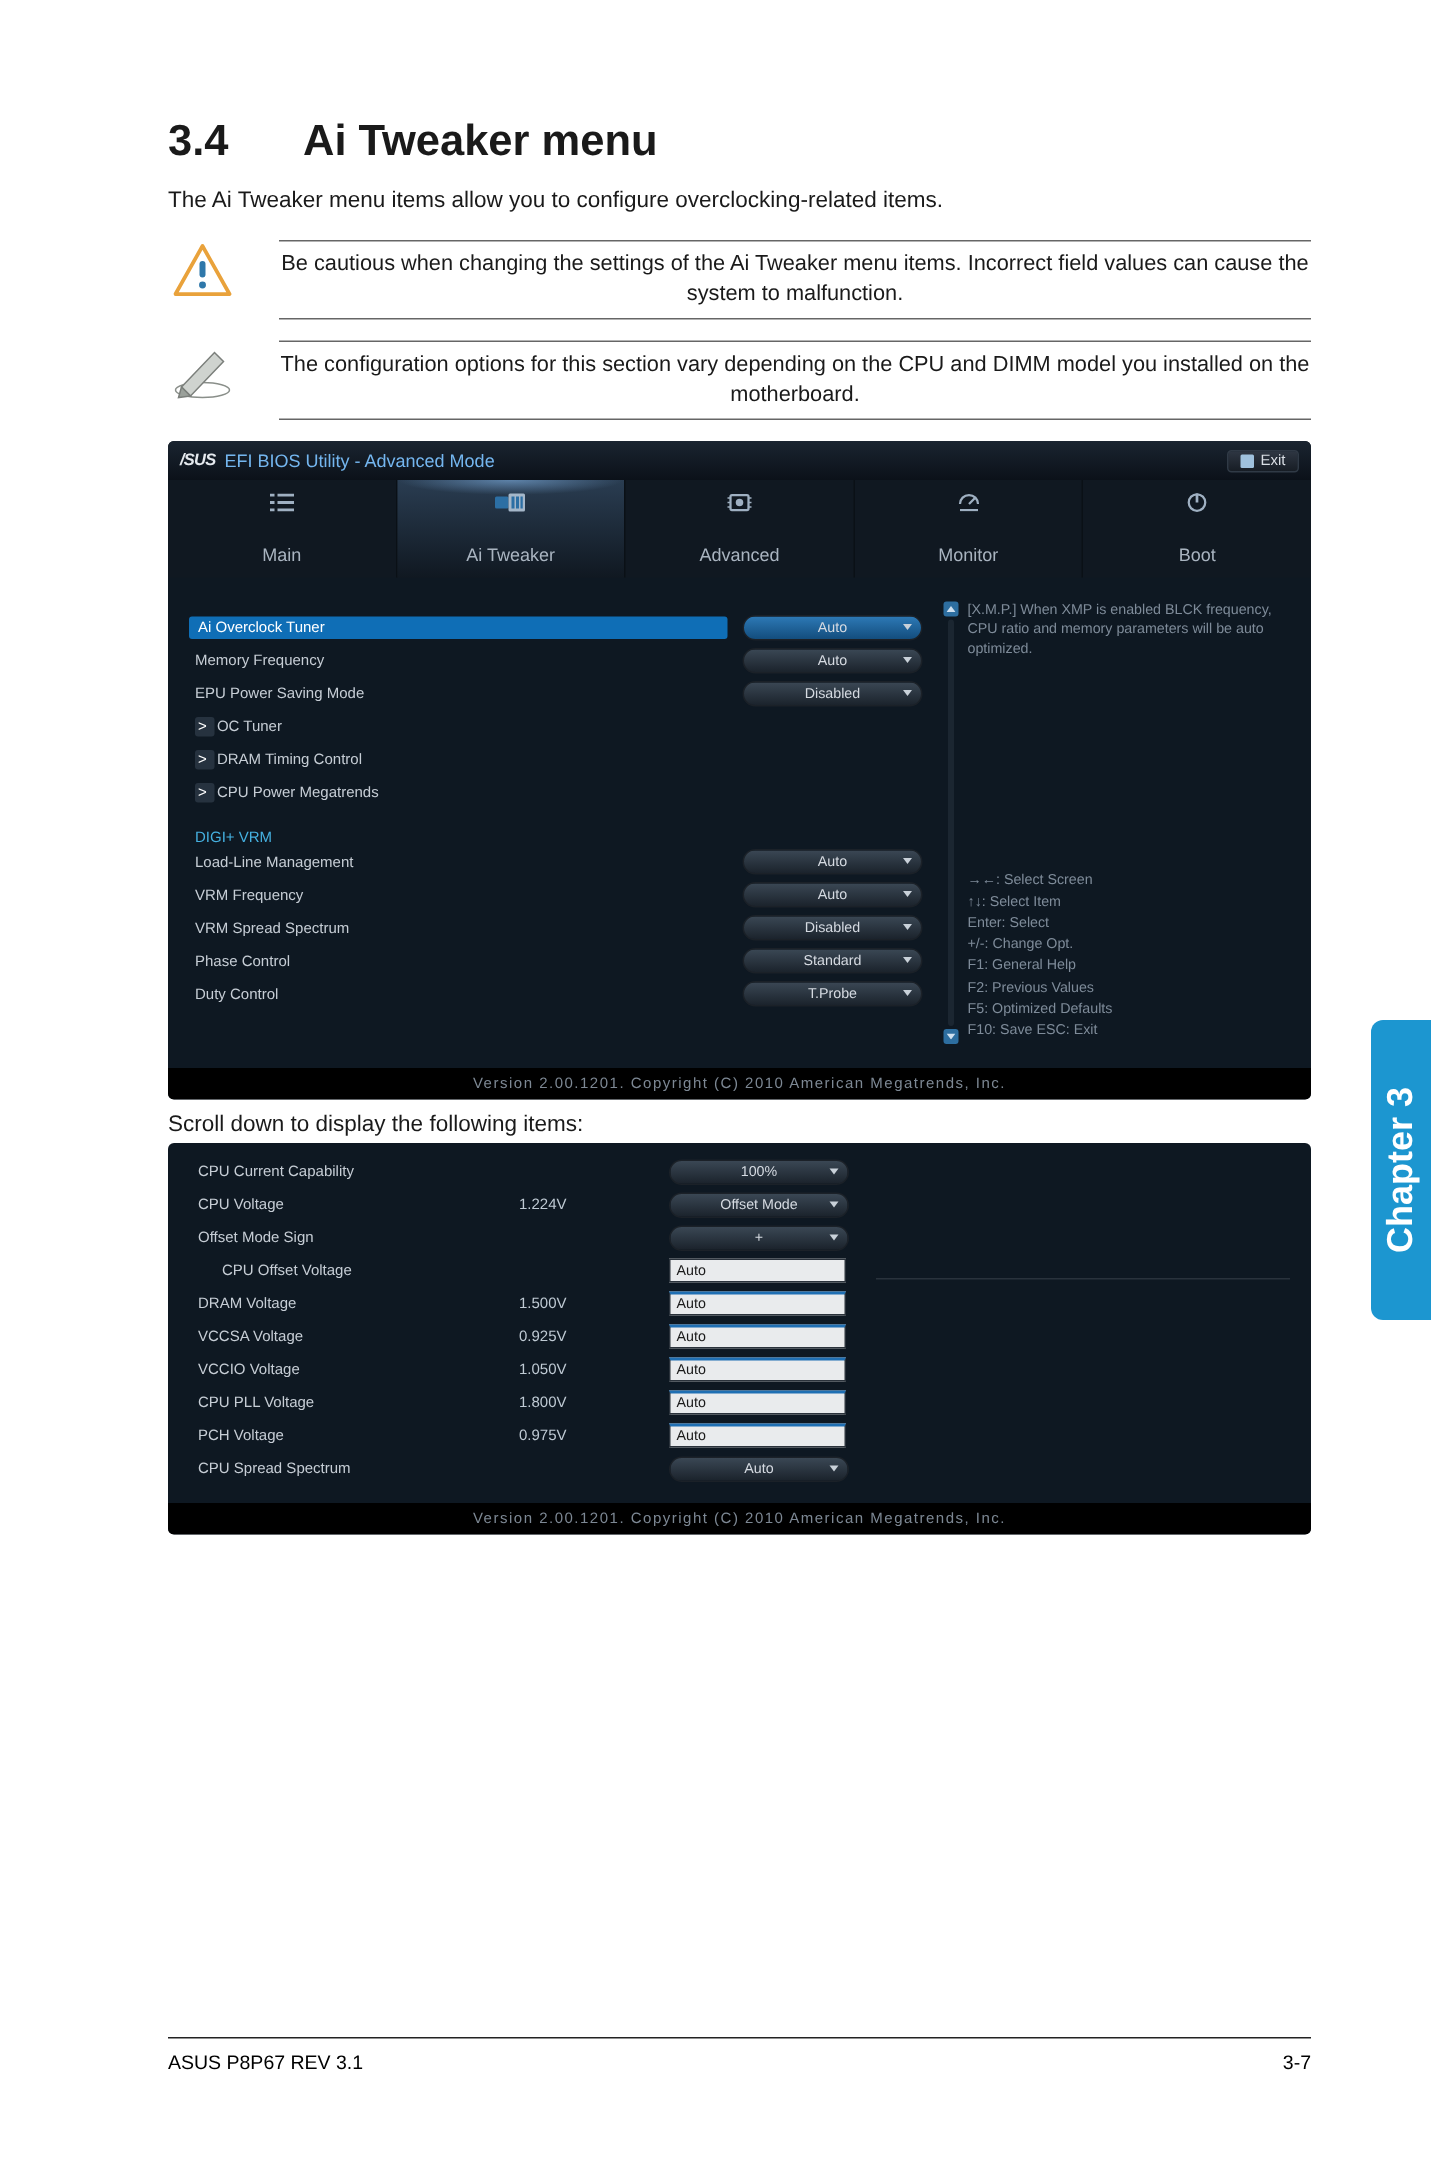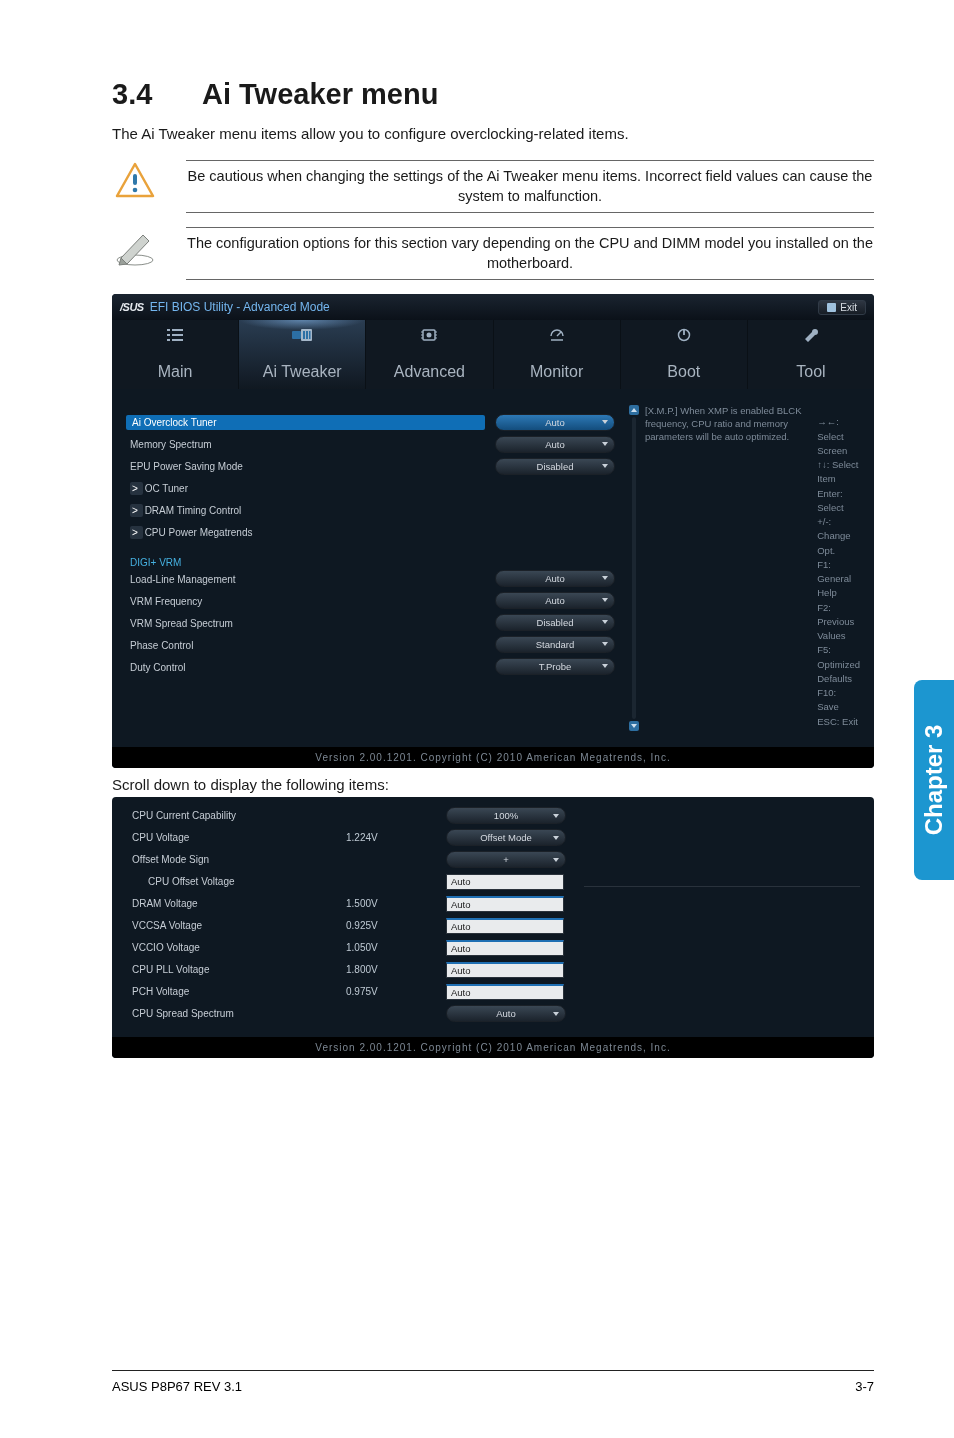--- a/index.html
+++ b/index.html
@@ -100,30 +100,30 @@
   .tab:last-child { border-right: none; }
   .tab.active {
     background: linear-gradient(#2a3d52,#101821);
   }
   .tab .tab-glow {
     position:absolute; top:0; left:0; right:0; height:10px;
     background: radial-gradient(ellipse at 50% 0%, rgba(144,199,255,0.5), transparent 70%);
     display:block;
   }
   .tab .icon-wrap { height: 18px; display:flex; align-items:center; justify-content:center; margin-bottom:2px;}
-  .tab-label { font-size: 16px; display:block;margin-top:19px; }
+  .tab-label { font-size: 12px; display:block;margin-top:19px; }
   .bios-body {
     padding: 12px 14px 18px;
     position: relative;
     display: flex;
     gap: 10px;
   }
   .form-area { flex: 1.3; }
   .mid-area { flex: 0 0 140px; }
-  .help-area { flex: 0 0 215px; display:flex; flex-direction:row; }
+  .help-area { flex: 0 0 215px; display:flex; flex-direction:column; }
   .help-text {
     color: #7e8b99;
     font-size: 9.5px;
     line-height: 1.35;
     padding-top: 4px;
   }
   .nav-hints {
     color: #7e8b99;
     font-size: 9.5px;
     line-height: 1.5;
@@ -258,21 +258,21 @@
   .side-tab span {
     transform: rotate(-90deg);
     color: #fff;
     font-size: 24px;
     font-weight: bold;
     white-space: nowrap;
   }
   
   .page-footer {
     position: absolute;
-    bottom: 44px;
+    bottom: 56px;
     left: 112px;
     right: 80px;
     border-top: 1px solid #222;
     padding-top: 8px;
     display: flex;
     justify-content: space-between;
     font-size: 13px;
     color: #000;
   }
 </style>
@@ -371,38 +371,30 @@
       </div>
       <div class="tab">
         <div class="icon-wrap">
           <svg width="14" height="14" viewBox="0 0 14 14">
               <circle cx="7" cy="7" r="5.5" fill="none" stroke="#9fb0c2" stroke-width="1.5"></circle>
               <line x1="7" y1="1" x2="7" y2="7" stroke="#9fb0c2" stroke-width="1.8"></line>
             </svg>
         </div>
         <span class="tab-label">Boot</span>
       </div>
-      <div class="tab">
-        <div class="icon-wrap">
-          <svg width="16" height="14" viewBox="0 0 16 14">
-              <path d="M2 11 L9 4 A3 3 0 1 1 12 7 L5 14 Z" fill="#9fb0c2"></path>
-            </svg>
-        </div>
-        <span class="tab-label">Tool</span>
-      </div>
     </div>
 
     <div class="bios-body">
       <div class="form-area">
         <div class="form-spacer"></div>
         <div class="form-row">
           <span class="form-label highlight">Ai Overclock Tuner</span>
         </div>
         <div class="form-row">
-            <span class="form-label">Memory Spectrum</span>
+            <span class="form-label">Memory Frequency</span>
           </div>
         <div class="form-row">
             <span class="form-label">EPU Power Saving Mode</span>
           </div>
         <div class="form-row">
             <span class="form-label sub">OC Tuner</span>
           </div>
         <div class="form-row">
             <span class="form-label sub">DRAM Timing Control</span>
           </div>

